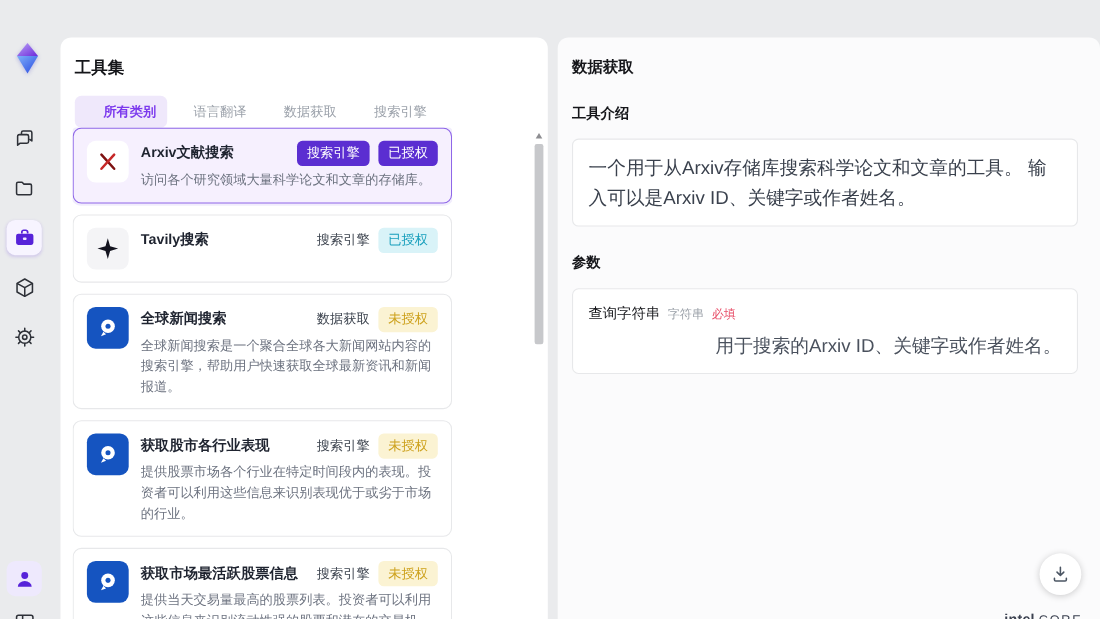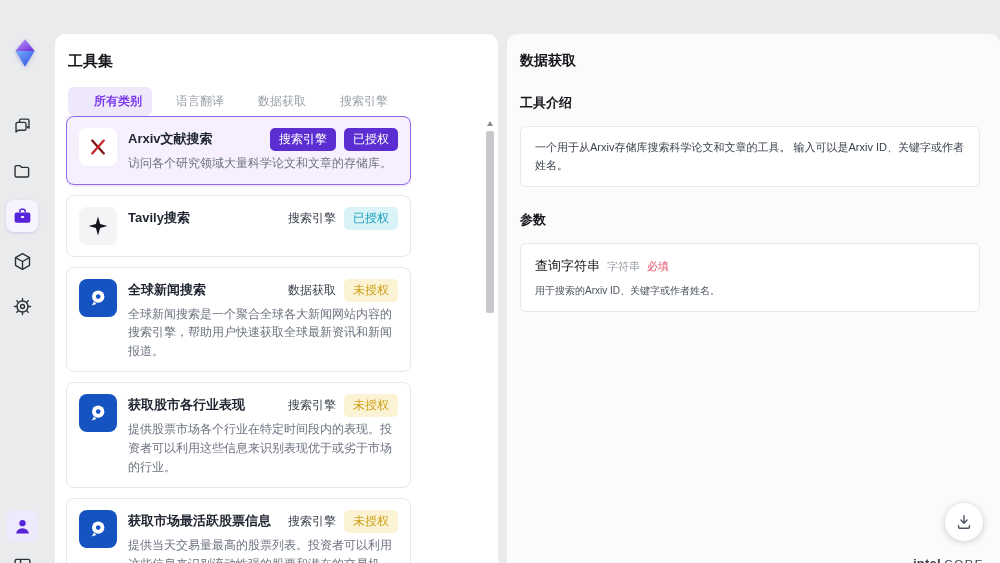--- a/index.html
+++ b/index.html
@@ -61,27 +61,27 @@
   .sb-thumb{position:absolute;top:13px;left:1px;width:8px;height:182px;background:#c7c8cb;border-radius:2px;cursor:grab;}
 
   
   .right-panel{position:absolute;left:507px;top:6px;width:493px;height:557px;
     background:#fbfbfc;border-radius:10px 10px 0 0;box-sizing:border-box;
     padding:18px 20px 0 13px;}
   .detail-title{margin:0 0 24px;font-size:14px;font-weight:700;color:#15161a;}
   .section-heading{margin:0 0 14px;font-size:13px;font-weight:700;color:#15161a;}
   .intro-box{background:#fff;border:1px solid #e7e8ea;border-radius:6px;
     padding:12px 14px;margin-bottom:24px;}
-  .intro-text{margin:0;font-size:11px;color:#3a414d;line-height:1.6;}
+  .intro-text{margin:0;font-size:17px;color:#3a414d;line-height:1.6;}
   .param-box{background:#fff;border:1px solid #e7e8ea;border-radius:6px;padding:13px 14px;}
   .param-head{display:flex;align-items:baseline;gap:7px;margin-bottom:9px;}
   .param-name{font-size:13px;font-weight:400;color:#15161a;}
   .param-type{font-size:11px;color:#9aa0a8;}
   .param-required{font-size:11px;color:#e8506a;}
-  .param-desc{margin:0;font-size:10px;color:#4a515d;}
+  .param-desc{margin:0;font-size:17px;color:#4a515d;text-align:right;}
 
   
   .fab{position:absolute;right:17px;bottom:50px;width:38px;height:38px;border-radius:50%;
     background:#fff;box-shadow:0 1px 7px rgba(0,0,0,.2);display:flex;align-items:center;justify-content:center;cursor:pointer;}
   .fab svg{width:20px;height:20px;}
   .brand{position:absolute;right:16px;bottom:11px;text-align:right;color:#3b4150;}
   .brand-row{font-size:13px;line-height:1.1;}
   .brand-intel{font-weight:700;letter-spacing:.2px;}
   .brand-core{font-weight:400;letter-spacing:1.6px;text-transform:uppercase;font-size:11.5px;}
   .brand-sub{height:5px;width:48px;background:#e1e2e6;border-radius:2px;margin:4px 0 0 auto;}

